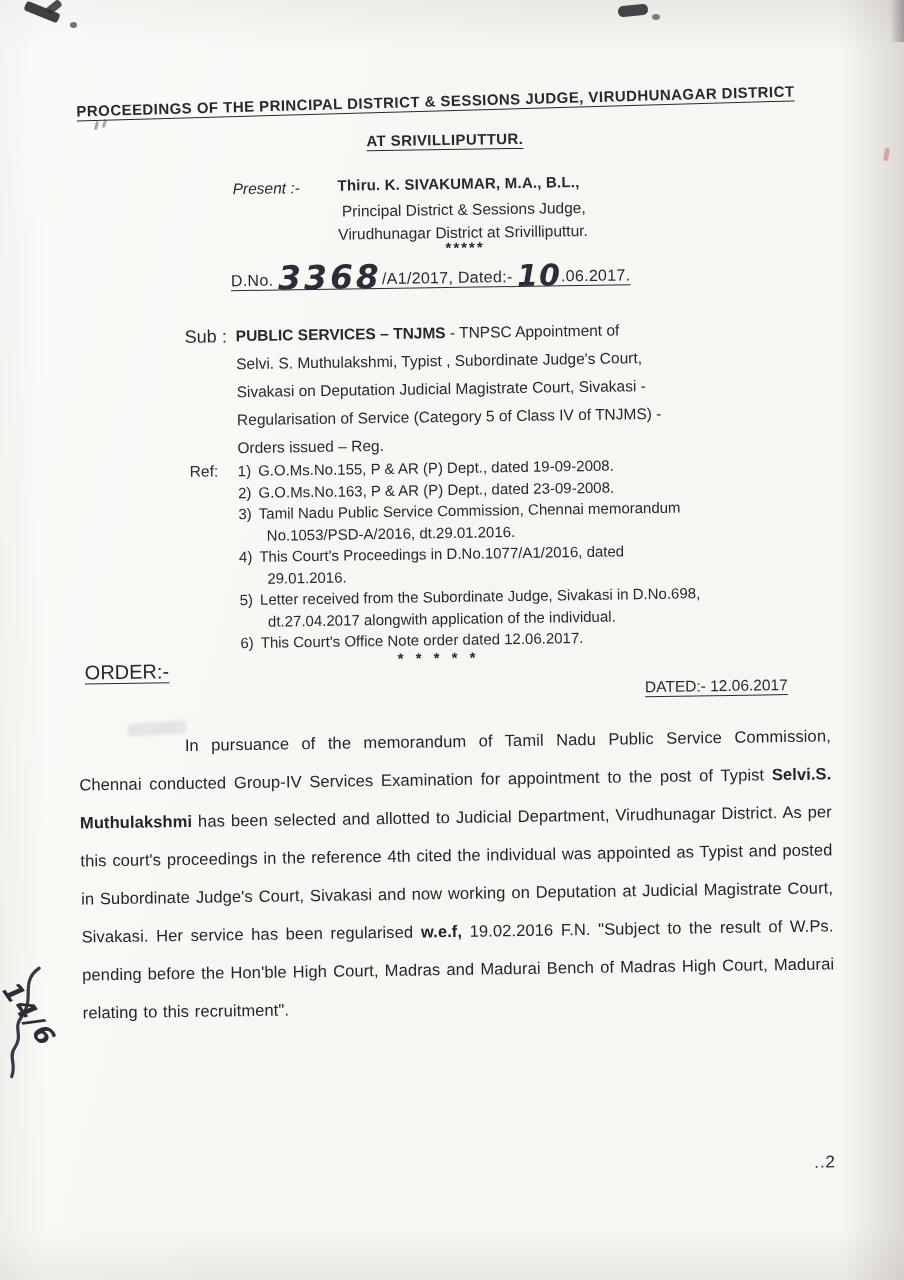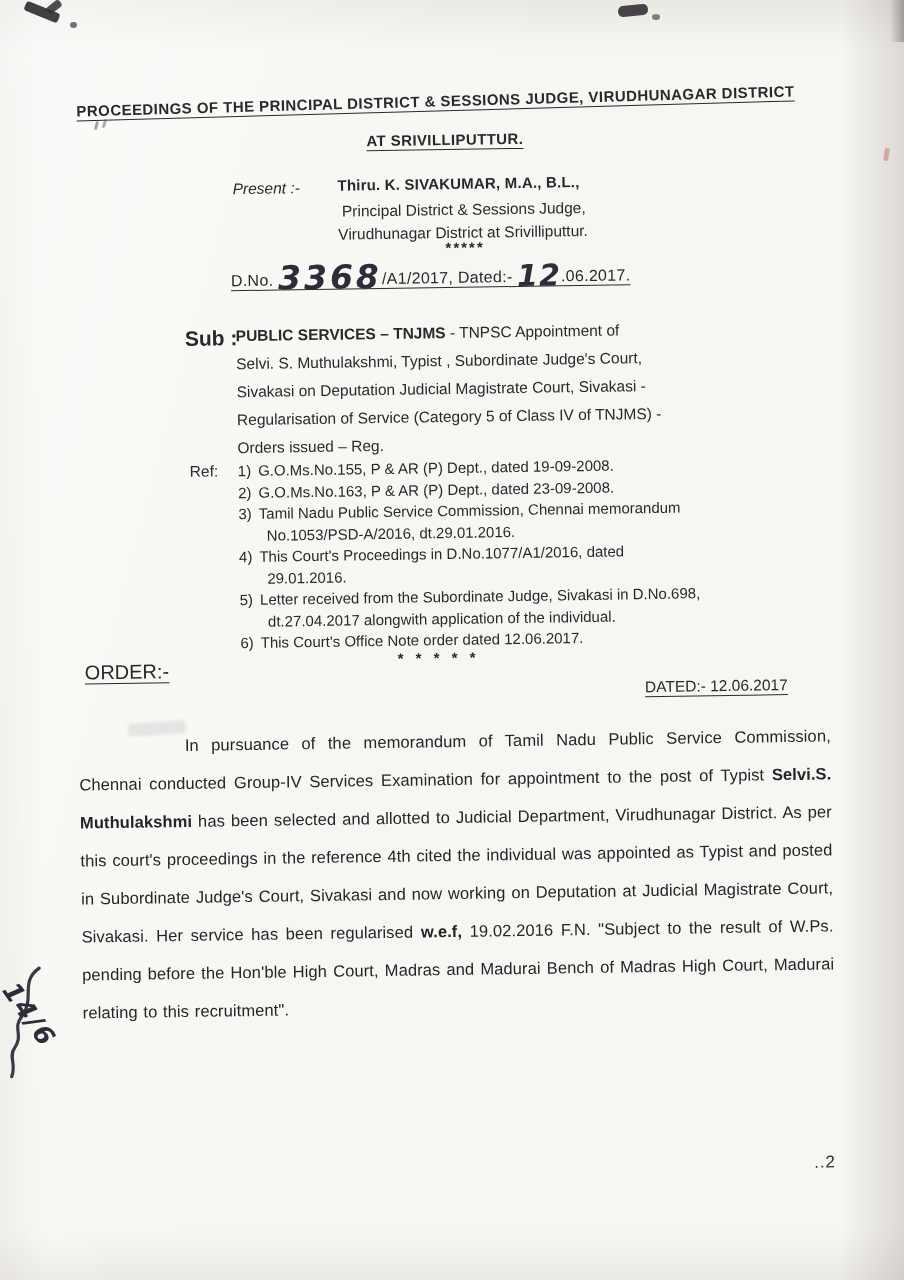--- a/index.html
+++ b/index.html
@@ -50,21 +50,21 @@
     font-size: 16px; letter-spacing: 0.3px; white-space: nowrap;
   }
   .hand {
     font-family: "DejaVu Sans", sans-serif;
     font-style: italic; font-weight: bold;
     color: #2f2c3a;
   }
   .hand-lg { font-size: 33px; letter-spacing: 3px; vertical-align: -4px; }
   .hand-md { font-size: 30px; letter-spacing: 1px; vertical-align: -4px; }
 
-  .sub-label { position: absolute; left: 189px; top: 323px; font-size: 21px; font-weight: bold; }
+  .sub-label { position: absolute; left: 189px; top: 323px; font-size: 18px; }
   .sub-block { position: absolute; left: 240px; top: 319px; font-size: 15.5px; line-height: 28px; }
   .sub-line  { white-space: nowrap; }
 
   .ref-label { position: absolute; left: 192px; top: 459px; font-size: 15.5px; }
   .ref-block { position: absolute; left: 240px; top: 457px; width: 468px; font-size: 15px; line-height: 21.5px; }
   .ref-item  { padding-left: 28px; text-indent: -28px; }
   .ref-num   { margin-right: 7px; }
   .ref-stars { position: absolute; left: 397px; top: 649px; font-size: 15px; font-weight: bold; letter-spacing: 4px; }
 
   .order-label { position: absolute; left: 84px;  top: 656px; font-size: 20px; }
@@ -109,21 +109,21 @@
 
   <div class="title1 u">PROCEEDINGS OF THE PRINCIPAL DISTRICT &amp; SESSIONS JUDGE, VIRUDHUNAGAR DISTRICT</div>
   <div class="title2 u">AT SRIVILLIPUTTUR.</div>
 
   <div class="present-label">Present :-</div>
   <div class="present-name">Thiru. K. SIVAKUMAR, M.A., B.L.,</div>
   <div class="present-line2">Principal District &amp; Sessions Judge,</div>
   <div class="present-line3">Virudhunagar District at Srivilliputtur.</div>
   <div class="present-stars">*****</div>
 
-  <div class="dno u"><span>D.No. </span><span class="hand hand-lg">3368</span><span>/A1/2017,  Dated:- </span><span class="hand hand-md">12</span><span>.06.2017.</span></div>
+  <div class="dno u"><span>D.No. </span><span class="hand hand-lg">3368</span><span>/A1/2017,  Dated:- </span><span class="hand hand-md">10</span><span>.06.2017.</span></div>
 
   <div class="sub-label">Sub :</div>
   <div class="sub-block">
     <div class="sub-line"><span class="b">PUBLIC SERVICES – TNJMS</span><span> - TNPSC Appointment of</span></div>
     <div class="sub-line">Selvi. S. Muthulakshmi, Typist , Subordinate Judge's Court,</div>
     <div class="sub-line">Sivakasi on Deputation Judicial Magistrate Court, Sivakasi -</div>
     <div class="sub-line">Regularisation of Service (Category 5 of Class IV of TNJMS) -</div>
     <div class="sub-line">Orders issued – Reg.</div>
   </div>
 

